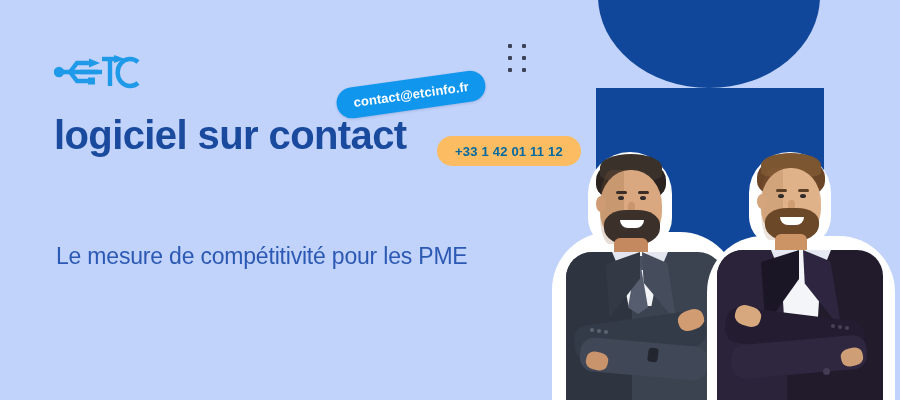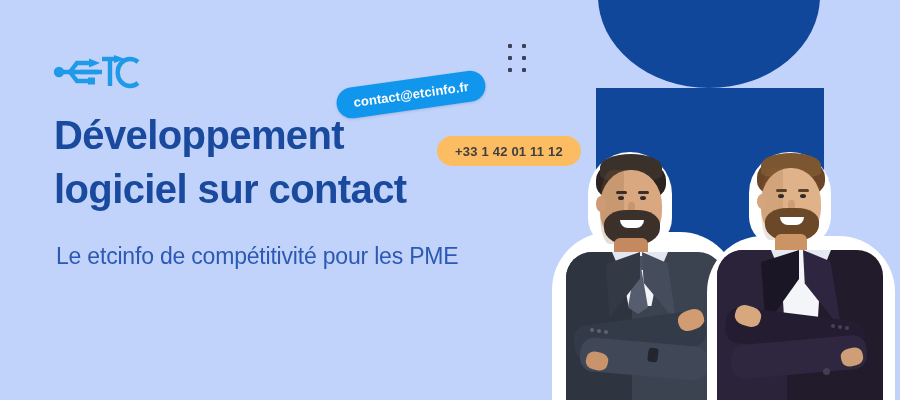--- a/index.html
+++ b/index.html
@@ -100,21 +100,21 @@
     left: 437px;
     top: 136px;
     height: 30px;
     padding: 0 18px;
     display: flex;
     align-items: center;
     background: #FBBC62;
     border-radius: 16px;
   }
   #phone-pill .pill-text {
-    color: #404040;
+    color: #0369a1;
     font-size: 13px;
     font-weight: 700;
     letter-spacing: 0.2px;
     white-space: nowrap;
   }
 
   
   #dot-grid {
     position: absolute;
     left: 508px;
@@ -200,25 +200,24 @@
         <path d="M52 11 L69 11"></path>
         <path d="M60 11 L60 38"></path>
 
         <path d="M88 14 A12.5 13.5 0 1 0 88 35"></path>
       </g>
       <polygon points="64,7 75,11 64,15" fill="#1E9AE8"></polygon>
     </svg>
   </div>
 
   <div id="headline">
-    <span class="headline-line">Développement</span>
     <span class="headline-line">logiciel sur contact</span>
   </div>
 
-  <div id="subtitle">Le etcinfo de compétitivité pour les PME</div>
+  <div id="subtitle">Le mesure de compétitivité pour les PME</div>
 
   <div id="email-pill">
     <span class="pill-text">contact@etcinfo.fr</span>
   </div>
 
   <div id="phone-pill">
     <span class="pill-text">+33 1 42 01 11 12</span>
   </div>
 
   <div id="dot-grid">

